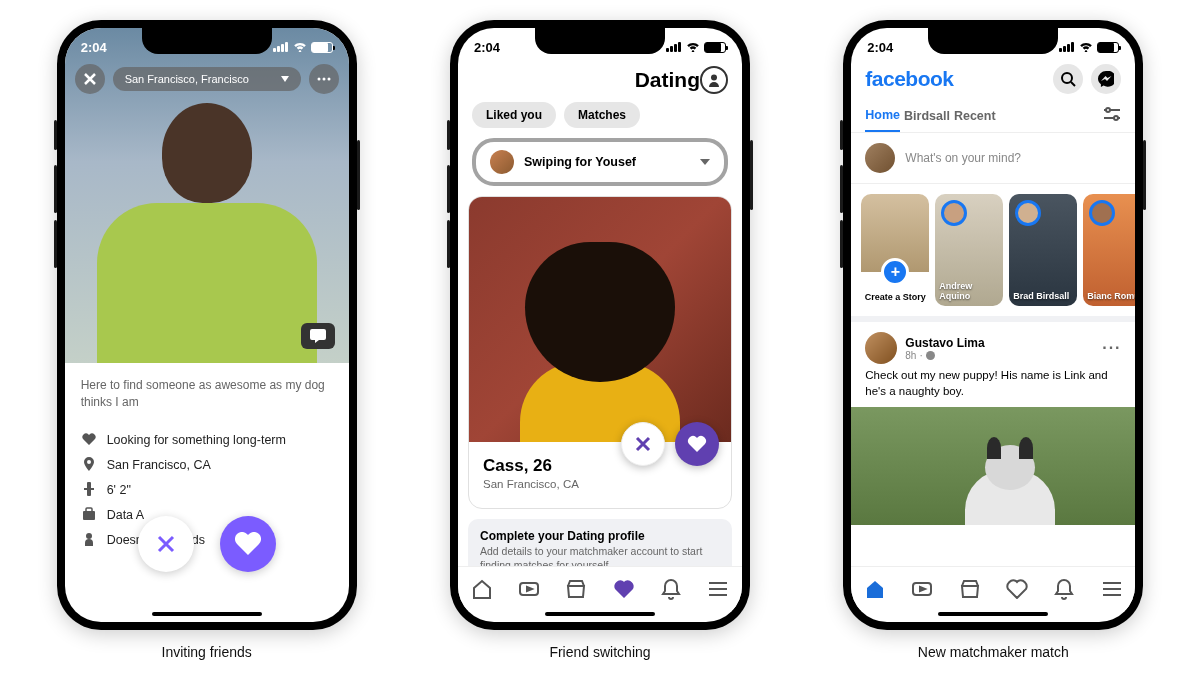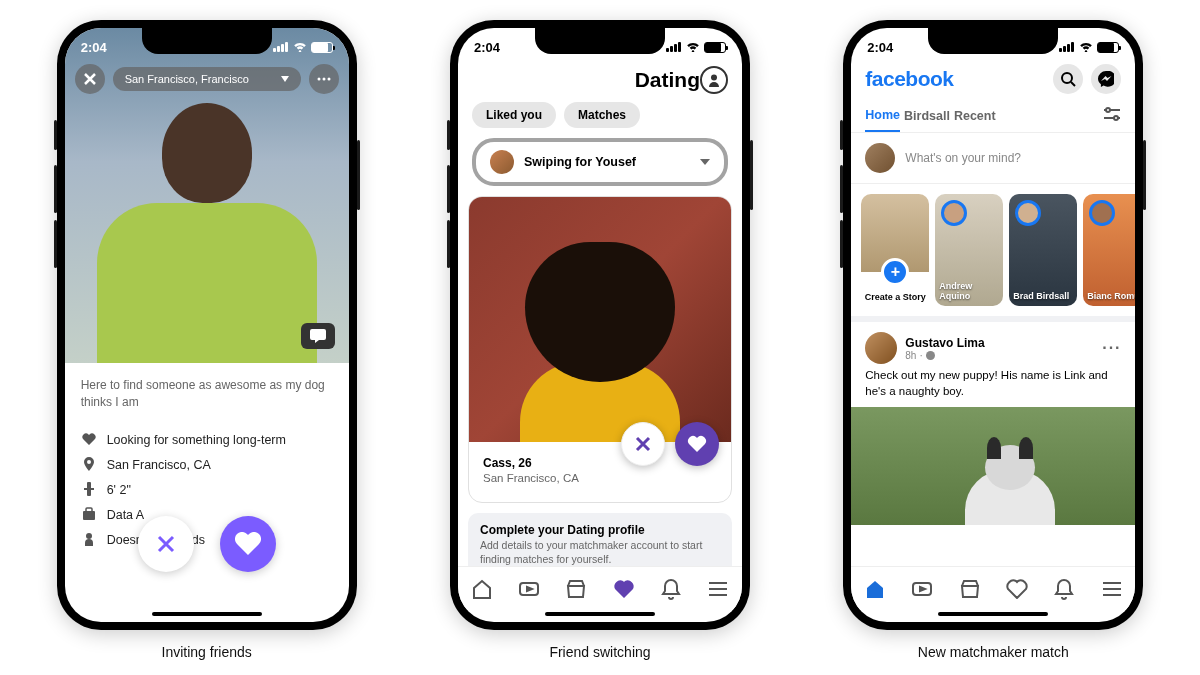--- a/index.html
+++ b/index.html
@@ -54,21 +54,21 @@
 .p2-card { margin: 0 10px; border: 1px solid #e0e0e0; border-radius: 14px; overflow: hidden; position: relative; }
 .p2-photo { height: 245px; background: linear-gradient(135deg, #8b3a2e 0%, #a04536 50%, #6b2a1e 100%); position: relative; }
 .p2-person { position: absolute; bottom: 0; left: 50%; transform: translateX(-50%); width: 200px; height: 200px; }
 .p2-hair { position: absolute; top: 0; left: 50%; transform: translateX(-50%); width: 150px; height: 140px; background: #1a0f08; border-radius: 70px 70px 80px 80px; }
 .p2-body { position: absolute; bottom: 0; left: 50%; transform: translateX(-50%); width: 160px; height: 80px; background: #e8b014; border-radius: 60px 60px 0 0; }
 .p2-actions { position: absolute; right: 12px; bottom: -24px; display: flex; gap: 10px; z-index: 5; }
 .p2-action { width: 44px; height: 44px; border-radius: 50%; display: flex; align-items: center; justify-content: center; box-shadow: 0 2px 8px rgba(0,0,0,0.25); cursor: pointer; }
 .p2-pass { background: #fff; color: #6040b0; border: 1px solid #eee; }
 .p2-like { background: #6040b0; }
 .p2-info { padding: 14px 14px 18px; }
-.p2-name { font-size: 12px; font-weight: 700; margin-bottom: 2px; }
+.p2-name { font-size: 17px; font-weight: 700; margin-bottom: 2px; }
 .p2-loc { font-size: 11.5px; color: #666; }
 .p2-banner { margin: 10px 10px 0; background: #f0f1f4; border-radius: 10px; padding: 10px 12px; }
 .p2-banner-title { font-size: 12px; font-weight: 700; margin-bottom: 2px; }
 .p2-banner-text { font-size: 10.5px; color: #666; line-height: 1.3; }
 .tab-bar { position: absolute; bottom: 12px; left: 0; right: 0; height: 44px; display: flex; justify-content: space-around; align-items: center; background: #fff; border-top: 1px solid #eee; }
 .tab-item { width: 24px; height: 24px; display: flex; align-items: center; justify-content: center; color: #555; cursor: pointer; }
 .tab-active { color: #1a6dd9; }
 .tab-active-purple { color: #6040b0; }
 
 

